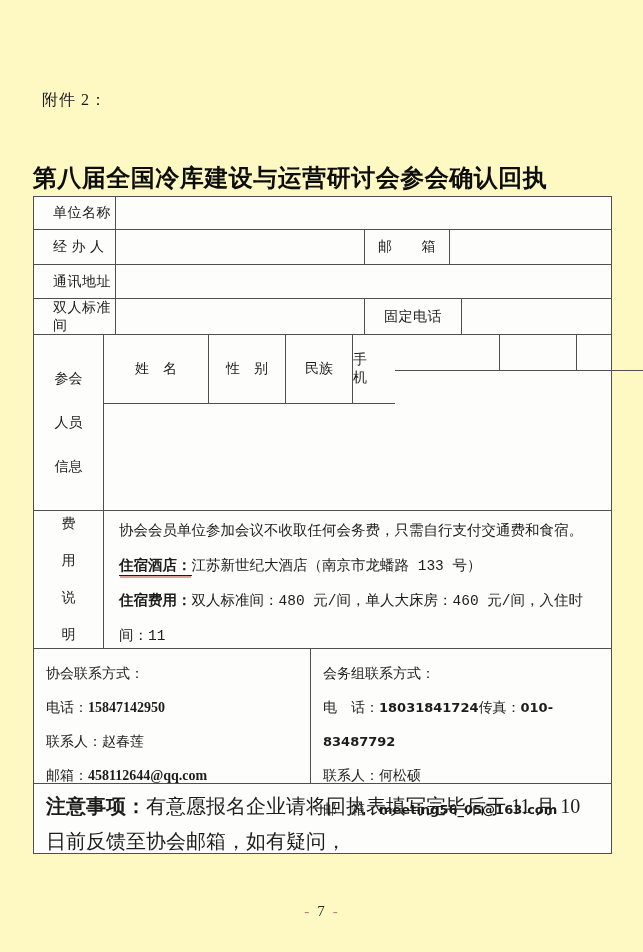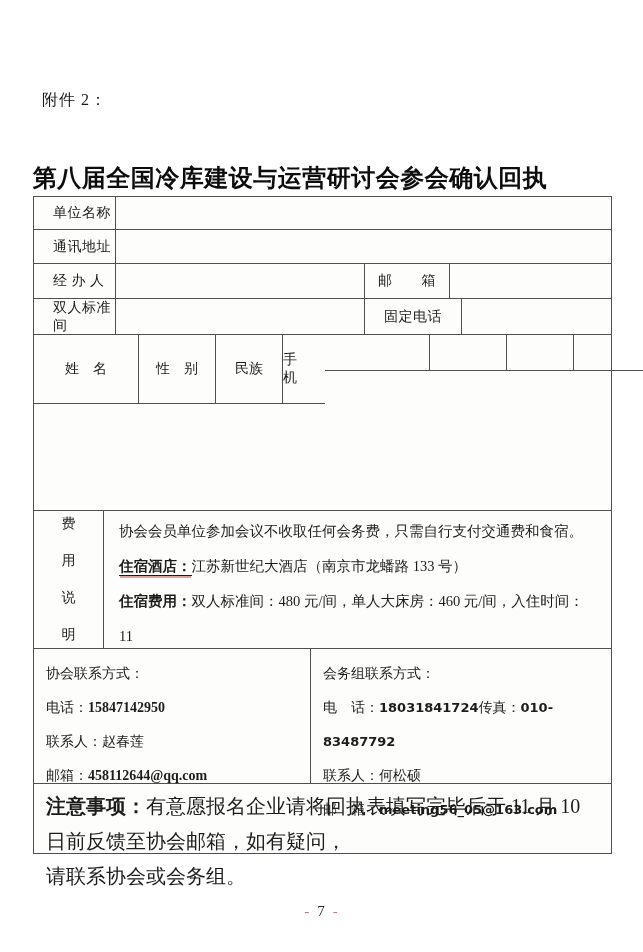--- a/index.html
+++ b/index.html
@@ -1,19 +1,19 @@
 <!DOCTYPE html>
 <html><head>
 <meta charset="utf-8">
 <style>
   * { margin:0; padding:0; box-sizing:border-box; }
   html,body { background:#e8e8e8; }
   .page {
     position:relative; width:643px; height:952px; margin:0 auto;
-    background:#ffffff; color:#1c1c1c;
+    background:#fef9c3; color:#1c1c1c;
     font-family:"Liberation Serif","DejaVu Serif",serif;
     font-size:14px; overflow:hidden;
   }
   .attachment { position:absolute; left:42px; top:90px; font-size:16px; letter-spacing:1px; }
   .doc-title {
     position:absolute; left:0; top:162px; width:580px; text-align:center;
     font-size:24px; font-weight:700; letter-spacing:.5px; color:#0d0d0d;
   }
   .tbl {
     position:absolute; left:33px; top:196px; width:579px; height:658px;
@@ -33,21 +33,21 @@
   
   .pgrid { display:flex; flex-direction:row; flex:1 1 auto; }
   .pgrid .r:last-child { border-bottom:none; }
   .pc { display:flex; align-items:center; justify-content:center; }
   .cw0 { width:105px; flex:none; }
   .cw1 { width:77px;  flex:none; }
   .cw2 { width:67px;  flex:none; }
   .cw3 { width:85px;  flex:none; }
   .cw4 { flex:1 1 auto; }
   
-  .fee-body { flex:1 1 auto; padding:3px 14px 0 15px; font-size:14.5px; line-height:35px; }
+  .fee-body { flex:1 1 auto; padding:3px 14px 0 15px; font-size:14.5px; line-height:35px;font-family:Liberation Mono, monospace; }
   .b { font-weight:700; }
   .hotel-u {
     font-weight:700; border-bottom:1px solid #1a1a1a; padding-bottom:1px;
     box-shadow:0 3px 0 -1px rgba(198,90,80,.55);
   }
   
   .contact { padding:8px 12px 0 12px; line-height:34px; font-size:14px; }
   .cl { width:277px; flex:none; }
   .lat { font-family:"DejaVu Sans","Liberation Sans",sans-serif; font-size:13px; }
   .fax-gap { }
@@ -69,40 +69,45 @@
 
   <div class="doc-title">第八届全国冷库建设与运营研讨会参会确认回执</div>
 
   <div class="tbl">
 
     <div class="r" style="height:33px">
       <div class="c w70 lbl">单位名称</div>
       <div class="c grow lastc"></div>
     </div>
 
-    <div class="r" style="height:34px">
-      <div class="c w70 lbl">通讯地址</div>
-      <div class="c grow lastc"></div>
-    </div>
-
     <div class="r" style="height:35px">
       <div class="c w70 lbl">经 办 人</div>
       <div class="c w249"></div>
       <div class="c w85 lblc">邮　　箱</div>
+      <div class="c grow lastc"></div>
+    </div>
+
+    <div class="r" style="height:34px">
+      <div class="c w70 lbl">通讯地址</div>
       <div class="c grow lastc"></div>
     </div>
 
     <div class="r" style="height:36px">
       <div class="c w70 lbl">双人标准间</div>
       <div class="c w249"></div>
       <div class="c w85 lbl">固定电话</div>
       <div class="c grow lastc"></div>
     </div>
 
     <div class="r" style="height:176px">
+      <div class="c w70 vstack" style="row-gap:26px">
+        <span>参会</span>
+        <span>人员</span>
+        <span>信息</span>
+      </div>
       <div class="pgrid lastc">
         <div class="r" style="height:69px">
           <div class="c cw0 pc">姓　名</div>
           <div class="c cw1 pc">性　别</div>
           <div class="c cw2 pc">民族</div>
           <div class="c cw4 pc lastc">手　　机</div>
         </div>
         <div class="r" style="height:36px">
           <div class="c cw0"></div>
           <div class="c cw1"></div>
@@ -152,21 +157,20 @@
         <div>会务组联系方式：</div>
         <div><span>电　话：</span><span class="b lat">18031841724</span><span class="fax-gap">传真：</span><span class="b lat">010-83487792</span></div>
         <div><span>联系人：</span><span>何松硕</span></div>
         <div><span>邮　箱：</span><span class="b lat">meeting56_05@163.com</span></div>
       </div>
     </div>
 
     <div class="r last" style="height:69px">
       <div class="notes lastc">
         <div><span class="b">注意事项：</span><span>有意愿报名企业请将回执表填写完毕后于 11 月 10 日前反馈至协会邮箱，如有疑问，</span></div>
-        <div>请联系协会或会务组。</div>
       </div>
     </div>
 
   </div>
 
   <div class="pagenum">
     <span class="dash">-</span><span class="num">7</span><span class="dash">-</span>
   </div>
 
 </div>

